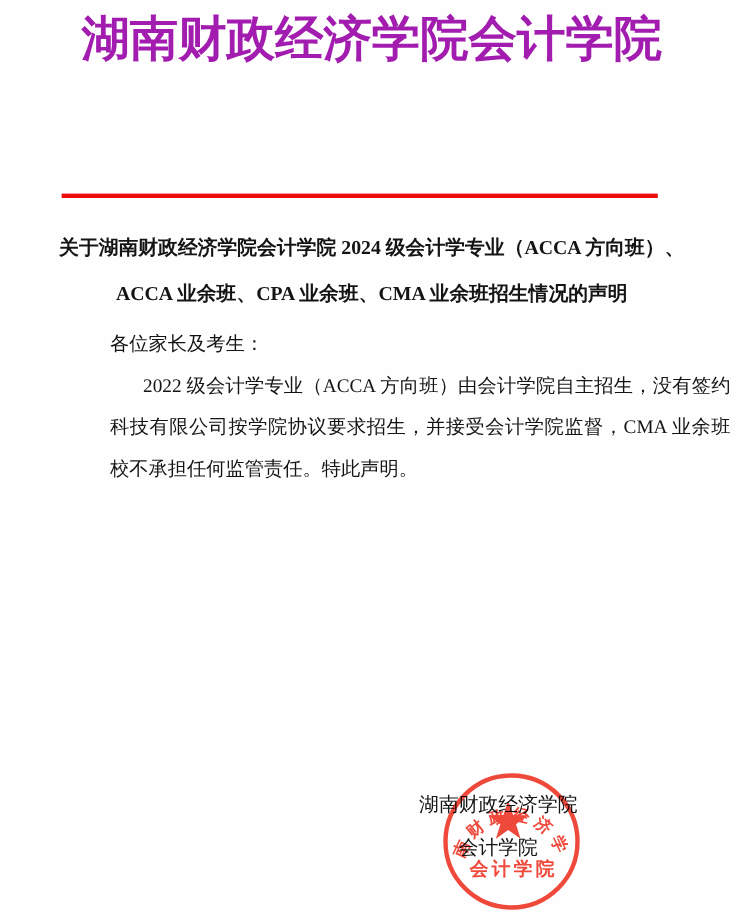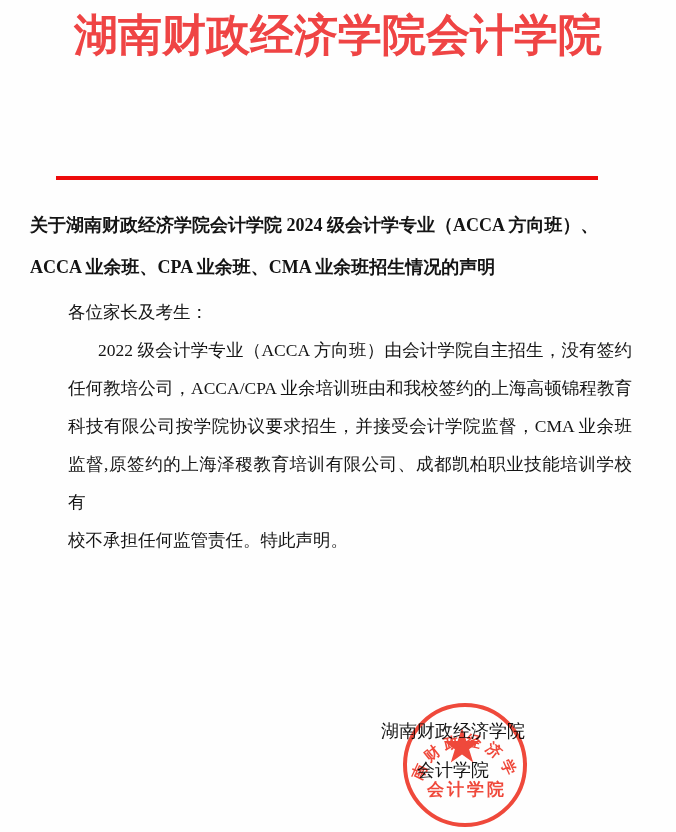--- a/index.html
+++ b/index.html
@@ -14,52 +14,52 @@
   }
   .masthead-title {
     position: absolute;
     top: 8px;
     left: 0;
     width: 676px;
     text-align: center;
     font-size: 44px;
     line-height: 56px;
     font-weight: bold;
-    color: #ef4444;
+    color: #a21caf;
     letter-spacing: 0px;
     white-space: nowrap;
   }
   .red-rule {
     position: absolute;
     left: 56px;
     top: 176px;
     width: 542px;
     height: 4px;
     background: #ed0b0b;
   }
   .statement-title {
     position: absolute;
     top: 204px;
     left: 30px;
     width: 616px;
-    text-align: left;
+    text-align: center;
     font-weight: bold;
     font-size: 18px;
     line-height: 42px;
     white-space: nowrap;
   }
   .body-text {
     position: absolute;
     left: 68px;
     top: 293px;
     width: 564px;
     font-size: 17.5px;
     line-height: 38px;
   }
-  .body-line { width: 564px; }
+  .body-line { width: 564px; margin-left: 32px; }
   .jl { text-align: justify; text-align-last: justify; }
   .indent { text-indent: 30px; }
   .signature {
     position: absolute;
     left: 368px;
     top: 712px;
     width: 170px;
     text-align: center;
     font-size: 18px;
     line-height: 38.5px;
@@ -86,23 +86,21 @@
   <div class="red-rule"></div>
 
   <div class="statement-title">
     <div>关于湖南财政经济学院会计学院 2024 级会计学专业（ACCA 方向班）、</div>
     <div>ACCA 业余班、CPA 业余班、CMA 业余班招生情况的声明</div>
   </div>
 
   <div class="body-text">
     <div class="body-line">各位家长及考生：</div>
     <div class="body-line jl indent">2022 级会计学专业（ACCA 方向班）由会计学院自主招生，没有签约</div>
-    <div class="body-line jl">任何教培公司，ACCA/CPA 业余培训班由和我校签约的上海高顿锦程教育</div>
     <div class="body-line jl">科技有限公司按学院协议要求招生，并接受会计学院监督，CMA 业余班</div>
-    <div class="body-line jl">监督,原签约的上海泽稷教育培训有限公司、成都凯柏职业技能培训学校有</div>
     <div class="body-line">校不承担任何监管责任。特此声明。</div>
   </div>
 
   <div class="signature">
     <div>湖南财政经济学院</div>
     <div>会计学院</div>
   </div>
 
   <div class="seal">
     <svg width="140" height="140" viewBox="0 0 140 140" xmlns="http://www.w3.org/2000/svg">

